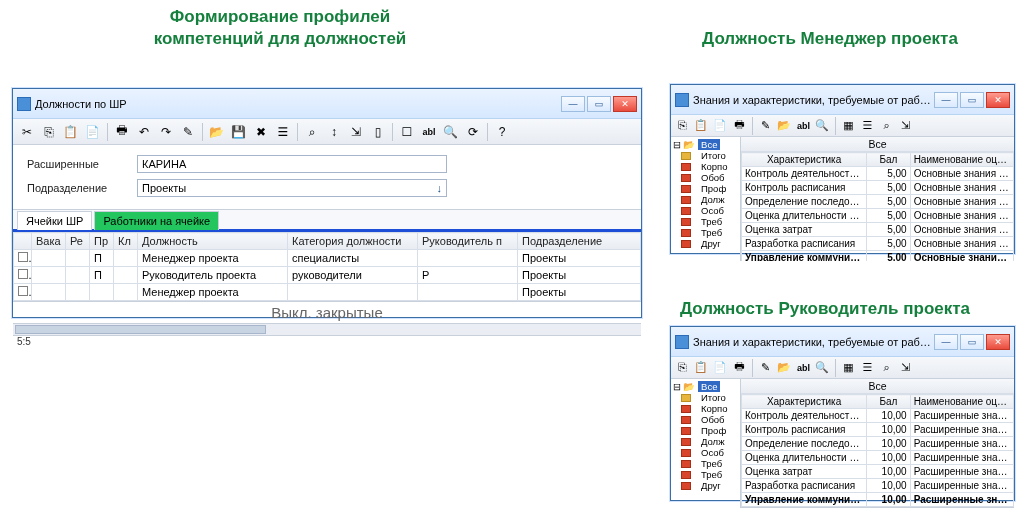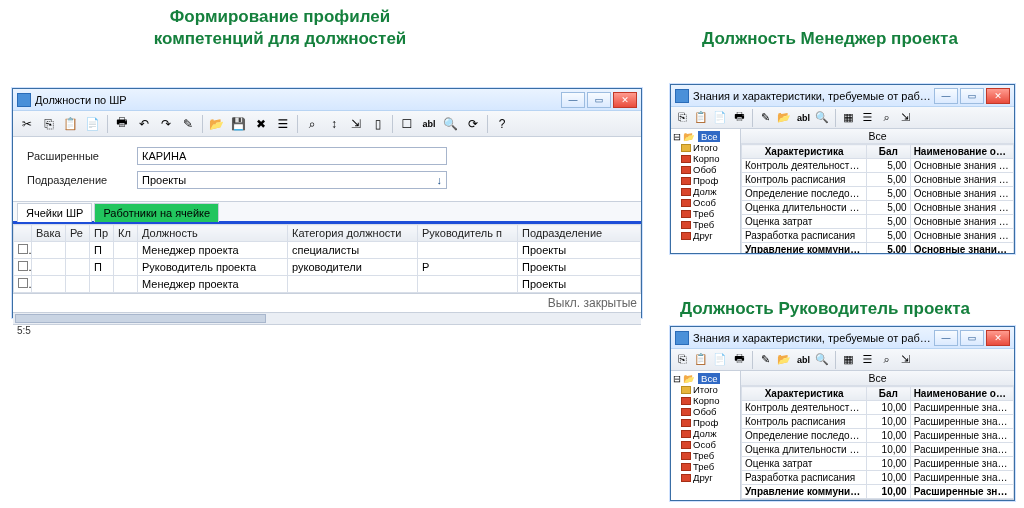--- a/index.html
+++ b/index.html
@@ -26,21 +26,21 @@
     position: absolute;
     border: 1px solid #3a6ea5;
     background: #fff;
     box-shadow: 0 0 0 1px #cfe2ff;
   }
   .win-left { top: 88px; left: 12px; width: 630px; height: 230px; }
   .win-r1 { top: 84px; left: 670px; width: 345px; height: 170px; }
   .win-r2 { top: 326px; left: 670px; width: 345px; height: 175px; }
 
   .titlebar {
-    height: 22px;
+    height: 30px;
     background: linear-gradient(#eaf3ff, #d6e8ff);
     border-bottom: 1px solid #b8d4f3;
     display: flex;
     align-items: center;
     padding: 0 4px;
     font-size: 11px;
     color: #000;
   }
   .titlebar .tb-icon {
     width: 14px; height: 14px;
@@ -125,23 +125,23 @@
     background: linear-gradient(#f6f8fb,#e8ecf2);
     font-weight: normal;
     color:#222;
   }
   .chk {
     width:10px;height:10px;border:1px solid #7f7f7f;display:inline-block;background:#fff;
   }
   .foot {
     border-top:1px solid #c8d0dc;
     color:#666;
-    font-size:12px;
+    font-size:15px;
     padding:2px 4px;
-    text-align:right;
+    text-align:center;
   }
   .status {
     border-top:1px solid #c8d0dc;
     font-size:10px; padding:0 4px; color:#333;
   }
 
   
   .split {
     display:flex;
     height: calc(100% - 22px - 22px);
@@ -152,21 +152,21 @@
     overflow:hidden;
     padding: 2px;
     font-size: 9.5px;
     color:#000;
   }
   .tree .root {
     display:inline-block;
     background:#316ac5; color:#fff; padding:0 3px;
   }
   .tree .node {
-    display:flex; align-items:center; gap:2px;
+    display:flex; align-items:center; gap:10px;
     padding-left: 8px;
     white-space:nowrap;overflow:hidden;text-overflow:ellipsis;
   }
   .tree .node .ic {
     width:10px;height:8px;background:#d9452a;border:1px solid #a62e15;
   }
   .tree .node.yel .ic { background:#e7b53b; border-color:#bb8f20; }
   .right-grid {
     flex:1;
     overflow:hidden;
@@ -177,21 +177,21 @@
     text-align:center;
     font-size:10.5px;
     padding:1px 0;
   }
   table.sm {
     border-collapse:collapse;width:100%;font-size:10px;table-layout:fixed;
   }
   table.sm th, table.sm td {
     border:1px solid #d8dee8;padding:1px 3px;white-space:nowrap;overflow:hidden;text-overflow:ellipsis;
   }
-  table.sm th { background:linear-gradient(#f6f8fb,#e8ecf2); font-weight:bold; }
+  table.sm th { background:linear-gradient(#f6f8fb,#e8ecf2); font-weight:normal; }
   table.sm td.num { text-align:right; }
   .boldrow td { font-weight:bold; }
 
   .hscroll {
     height:12px;background:#eaeef4;border-top:1px solid #c8d0dc;
     position:relative;
   }
   .hscroll .thumb {
     position:absolute;left:2px;top:1px;width:40%;height:9px;background:#c9d4e3;border:1px solid #a8b6cc;
   }

